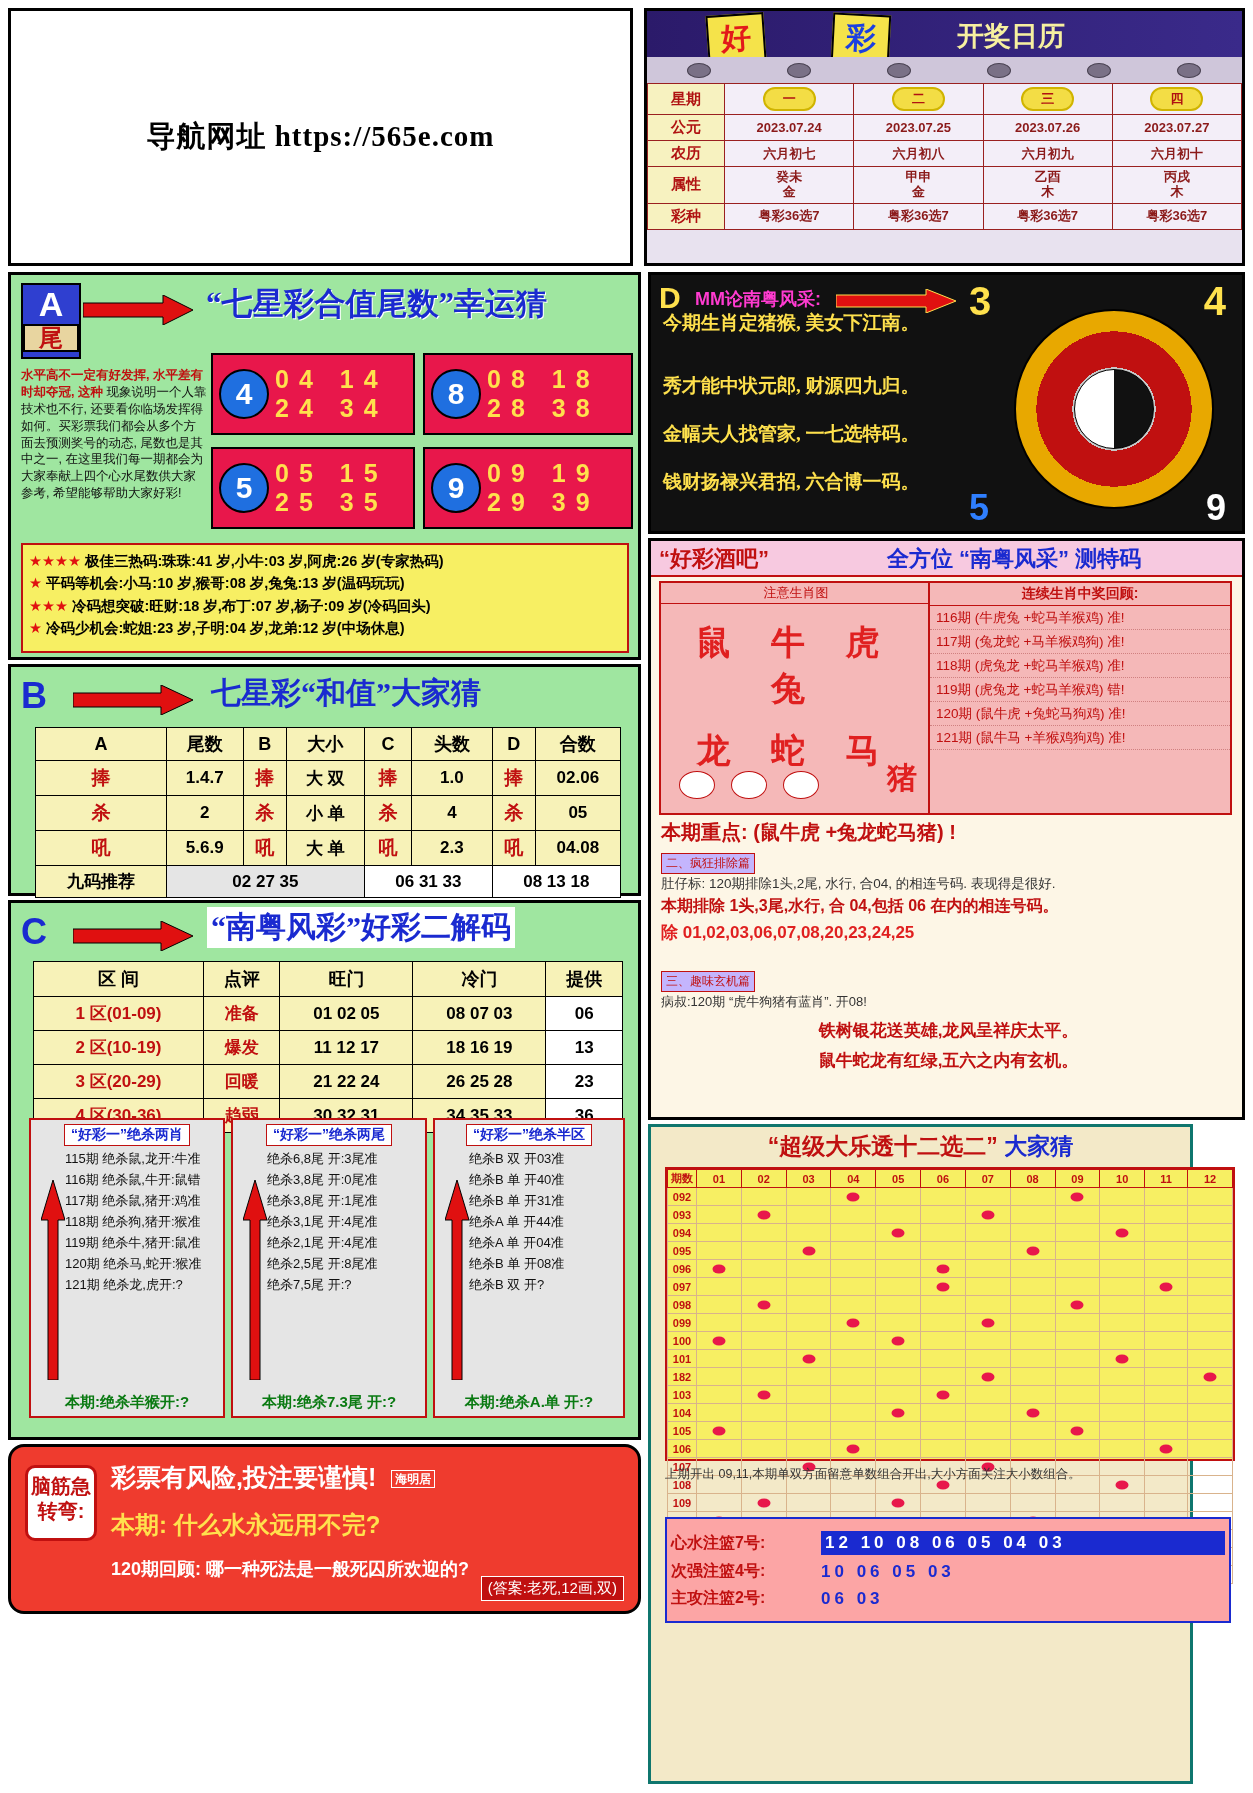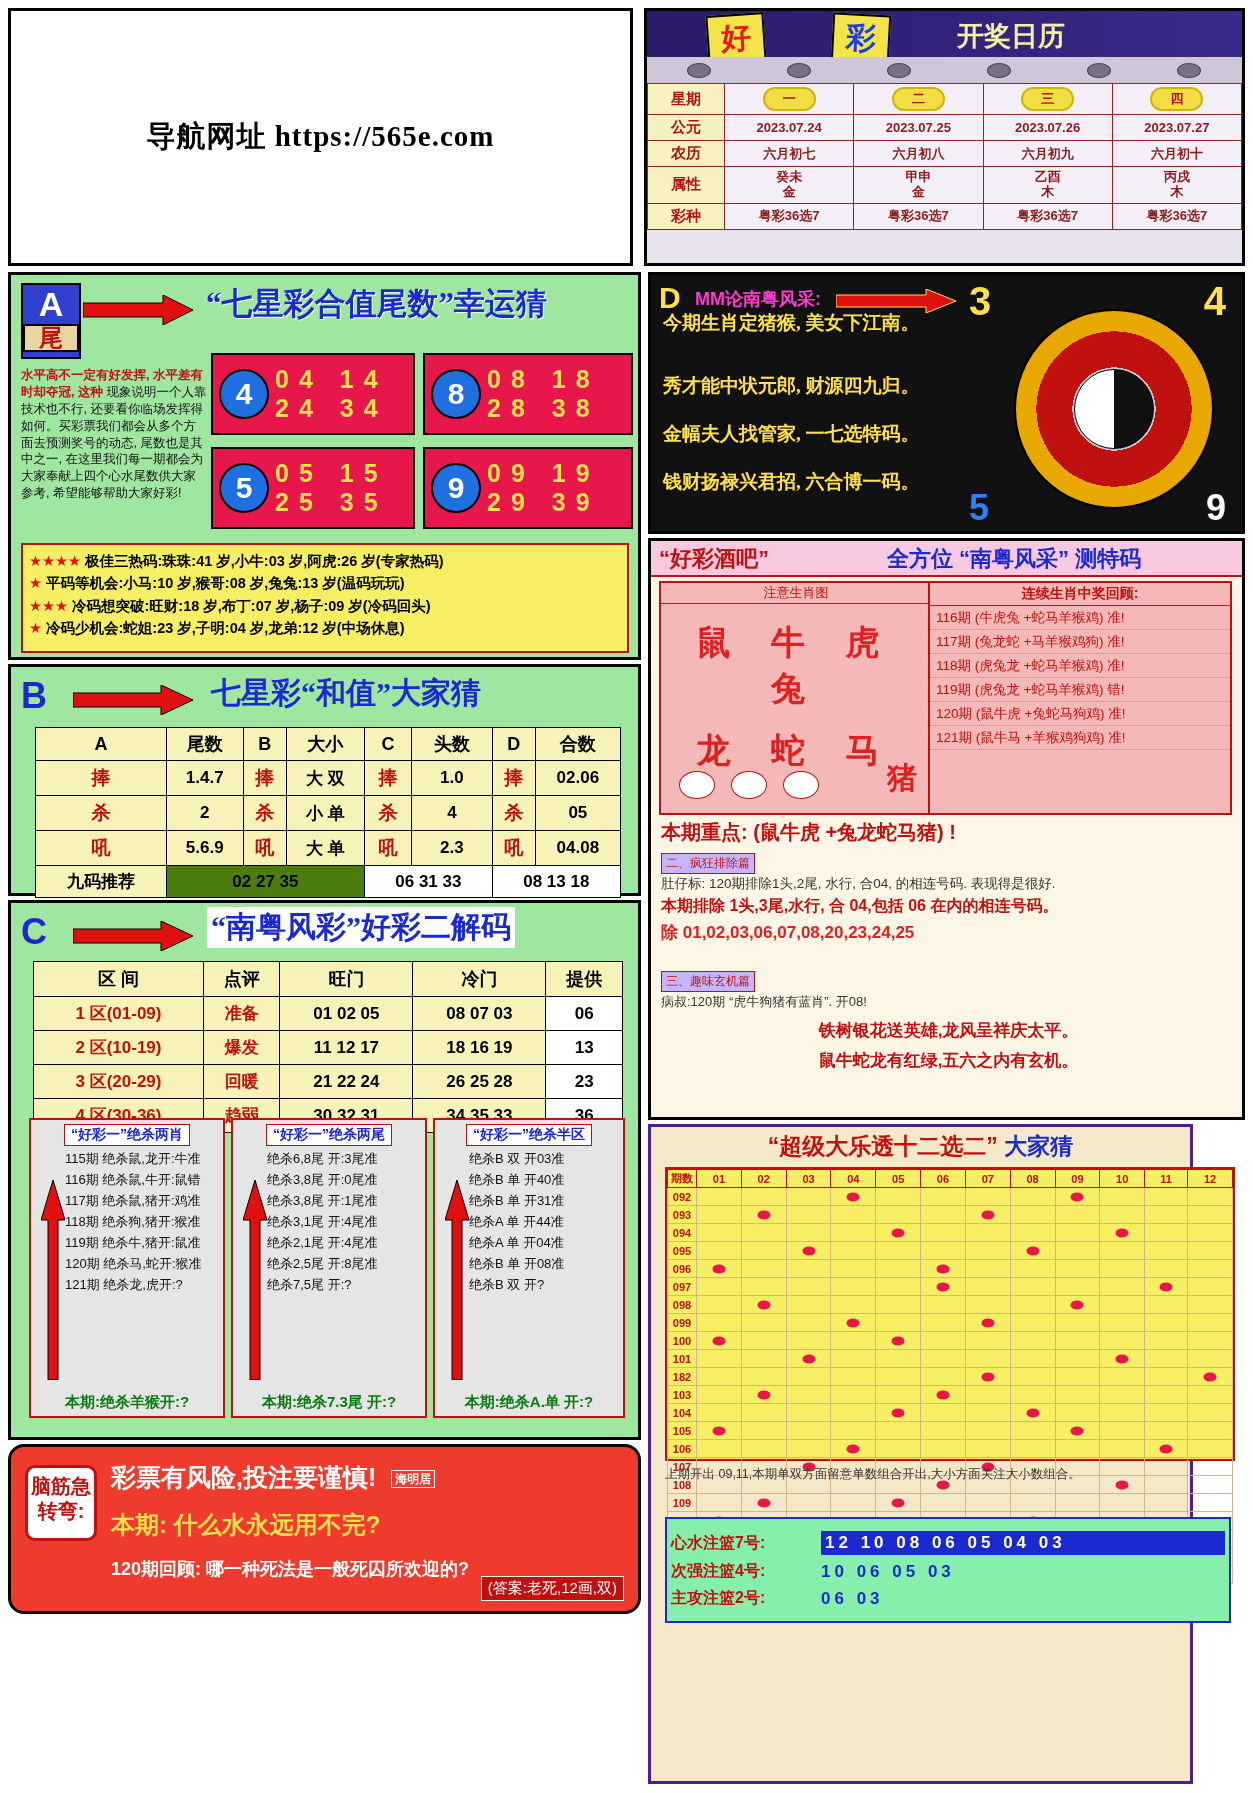--- a/index.html
+++ b/index.html
@@ -106,32 +106,32 @@
   .secTag{position:absolute;left:10px;font-size:12px;color:#c01010;background:#c4b5fd;border:1px solid #c01010;padding:1px 4px;}
   #tag1{top:312px;} #tag2{top:430px;}
   .etext{position:absolute;left:10px;width:575px;font-size:13.5px;color:#333;line-height:1.4;}
   #et1{top:334px;} 
   #et2{top:354px;font-size:16px;font-weight:bold;color:#c01010;}
   #et3{top:380px;font-size:17px;font-weight:bold;color:#e02020;}
   #et4{top:452px;font-size:13px;color:#333;}
   #et5{top:478px;font-size:17px;font-weight:bold;color:#c01010;text-align:center;}
   #et6{top:508px;font-size:17px;font-weight:bold;color:#c01010;text-align:center;}
   
-  #F-panel{left:648px;top:1124px;width:545px;height:660px;background:#f3e9c8;border:3px solid #4c1d95;}
+  #F-panel{left:648px;top:1124px;width:545px;height:660px;background:#f3e9c8;border:3px solid #0f766e;}
   #F-title{text-align:center;font-size:23px;font-weight:bold;color:#c01010;padding:4px 0;}
   #F-title .blue{color:#1a2ad0;}
   #grid{position:absolute;left:14px;top:40px;width:566px;height:290px;background:#f7ef63;border:2px solid #c01010;}
   table.gt{width:100%;border-collapse:collapse;font-size:11px;}
   table.gt th{border:1px solid #c01010;color:#c01010;padding:1px;font-size:11px;}
   table.gt td{border:1px solid #d9b38c;height:15px;text-align:center;}
   table.gt td.p{position:relative;}
   table.gt td.p::after{content:"";position:absolute;left:50%;top:50%;transform:translate(-50%,-50%);width:13px;height:9px;border-radius:50%;background:#e8174b;}
   table.gt td.lab{color:#c01010;font-weight:bold;width:26px;}
   #F-note{position:absolute;left:14px;top:338px;width:566px;font-size:12.5px;color:#333;line-height:1.45;}
-  #F-bets{position:absolute;left:14px;top:390px;width:566px;background:#86efac;border:2px solid #1a2ad0;padding:6px 4px;box-sizing:border-box;}
+  #F-bets{position:absolute;left:14px;top:390px;width:566px;background:#fca5a5;border:2px solid #1a2ad0;padding:6px 4px;box-sizing:border-box;}
   .betrow{display:flex;align-items:center;margin:6px 0;}
   .betlabel{width:150px;font-size:16px;font-weight:bold;color:#c01010;}
   .betnums{flex:1;font-size:17px;font-weight:bold;color:#1a2ad0;letter-spacing:4px;}
   .betnums.dark{background:#1a2ad0;color:#fff;padding:2px 4px;}
 </style>
 </head>
 <body>
 
 <div class="page">
 
@@ -300,21 +300,21 @@
             <td>5.6.9</td>
             <td class="k">吼</td>
             <td>大 单</td>
             <td class="k">吼</td>
             <td>2.3</td>
             <td class="k">吼</td>
             <td>04.08</td>
           </tr>
           <tr>
             <td colspan="1">九码推荐</td>
-            <td colspan="3" style="background: #4d7c0f;">02 27 35</td>
+            <td colspan="3" style="background: #e5e5e5;">02 27 35</td>
             <td colspan="2" style="background: rgb(255, 255, 255);">06 31 33</td>
             <td colspan="2" style="background: rgb(255, 255, 255);">08 13 18</td>
           </tr>
         </tbody>
     </table>
   </div>
 
   <div class="panel" id="C-panel">
     <div id="C-badge">C</div>
     <svg id="C-arrow" viewBox="0 0 120 30">

